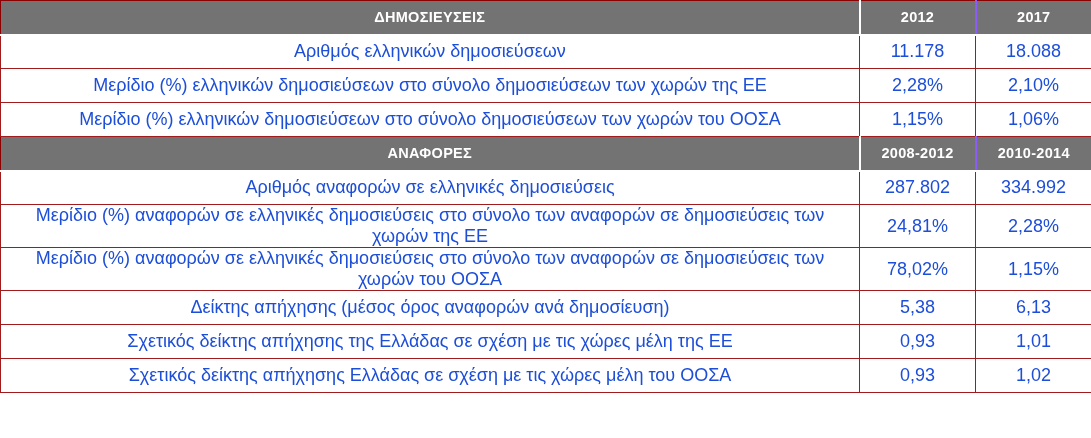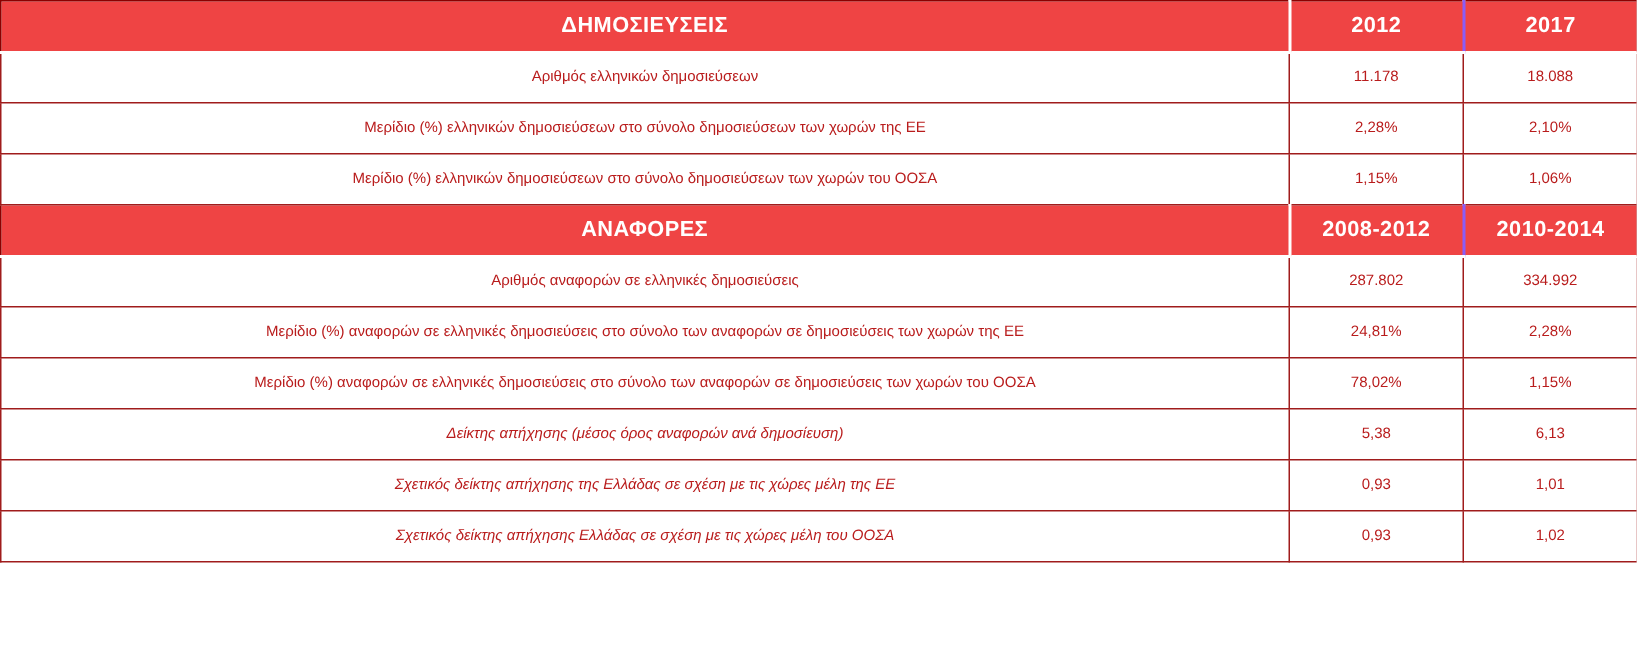--- a/index.html
+++ b/index.html
@@ -24,50 +24,50 @@
     height: 34px;
     vertical-align: middle;
     box-sizing: border-box;
   }
   
   col.c-label { width: 859px; }
   col.c-v1 { width: 116px; }
   col.c-v2 { width: 116px; }
 
   tr.section td {
-    background: #ef4444;
+    background: #737373;
     color: #ffffff;
     font-weight: bold;
     font-size: 14.5px;
     text-align: center;
     border: 1px solid #8b0000;
     border-bottom: 2px solid #ffffff;
     letter-spacing: 0.3px;
   }
   tr.section td.sect-label {
     border-right: 2px solid #ffffff;
   }
   tr.section td.sect-v1 {
     border-right: 2px solid #8b5cf6;
   }
   tr.data td {
     background: #ffffff;
-    color: #b91c1c;
-    font-size: 10px;
+    color: #1d4ed8;
+    font-size: 18px;
     border: 1px solid #a01c1c;
   }
   tr.data td.label {
     text-align: center;
     padding: 0 8px;
   }
   tr.data td.val {
     text-align: center;
     margin-top: 42px;
   }
-  .ital { font-style: italic; }
+  .ital { }
 </style>
 </head>
 <body>
 
 <table class="stats">
   <colgroup>
     <col class="c-label">
     <col class="c-v1">
     <col class="c-v2">
   </colgroup>

